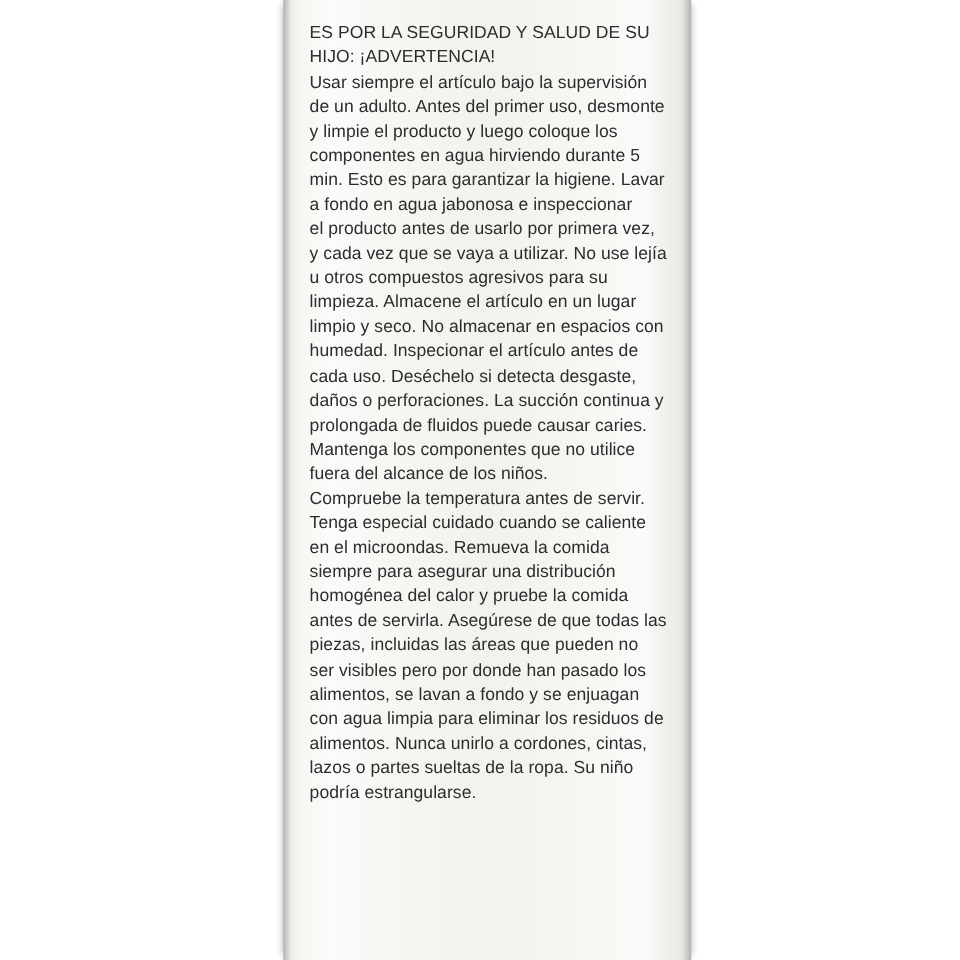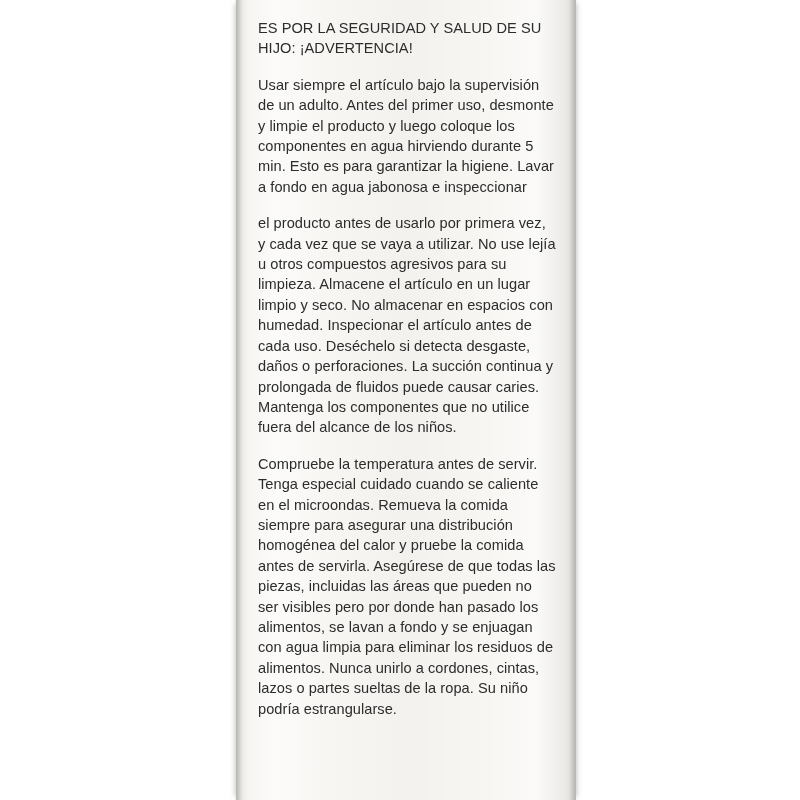--- a/index.html
+++ b/index.html
@@ -66,21 +66,21 @@
     width: 298px;
   }
   .para {
     color: #2c2c2c;
     font-size: 14.6px;
     line-height: 20.4px;
     letter-spacing: 0.05px;
     margin: 0 0 0 0;
     white-space: pre-line;
   }
-  .para + .para { margin-top: 16px; }
+  .para + .para { margin-top: 0px; }
 </style>
 </head>
 <body>
 
 <div id="page">
   <div id="label">
     <div class="shade"></div>
     <div class="edge-left"></div>
     <div class="edge-right"></div>
 

